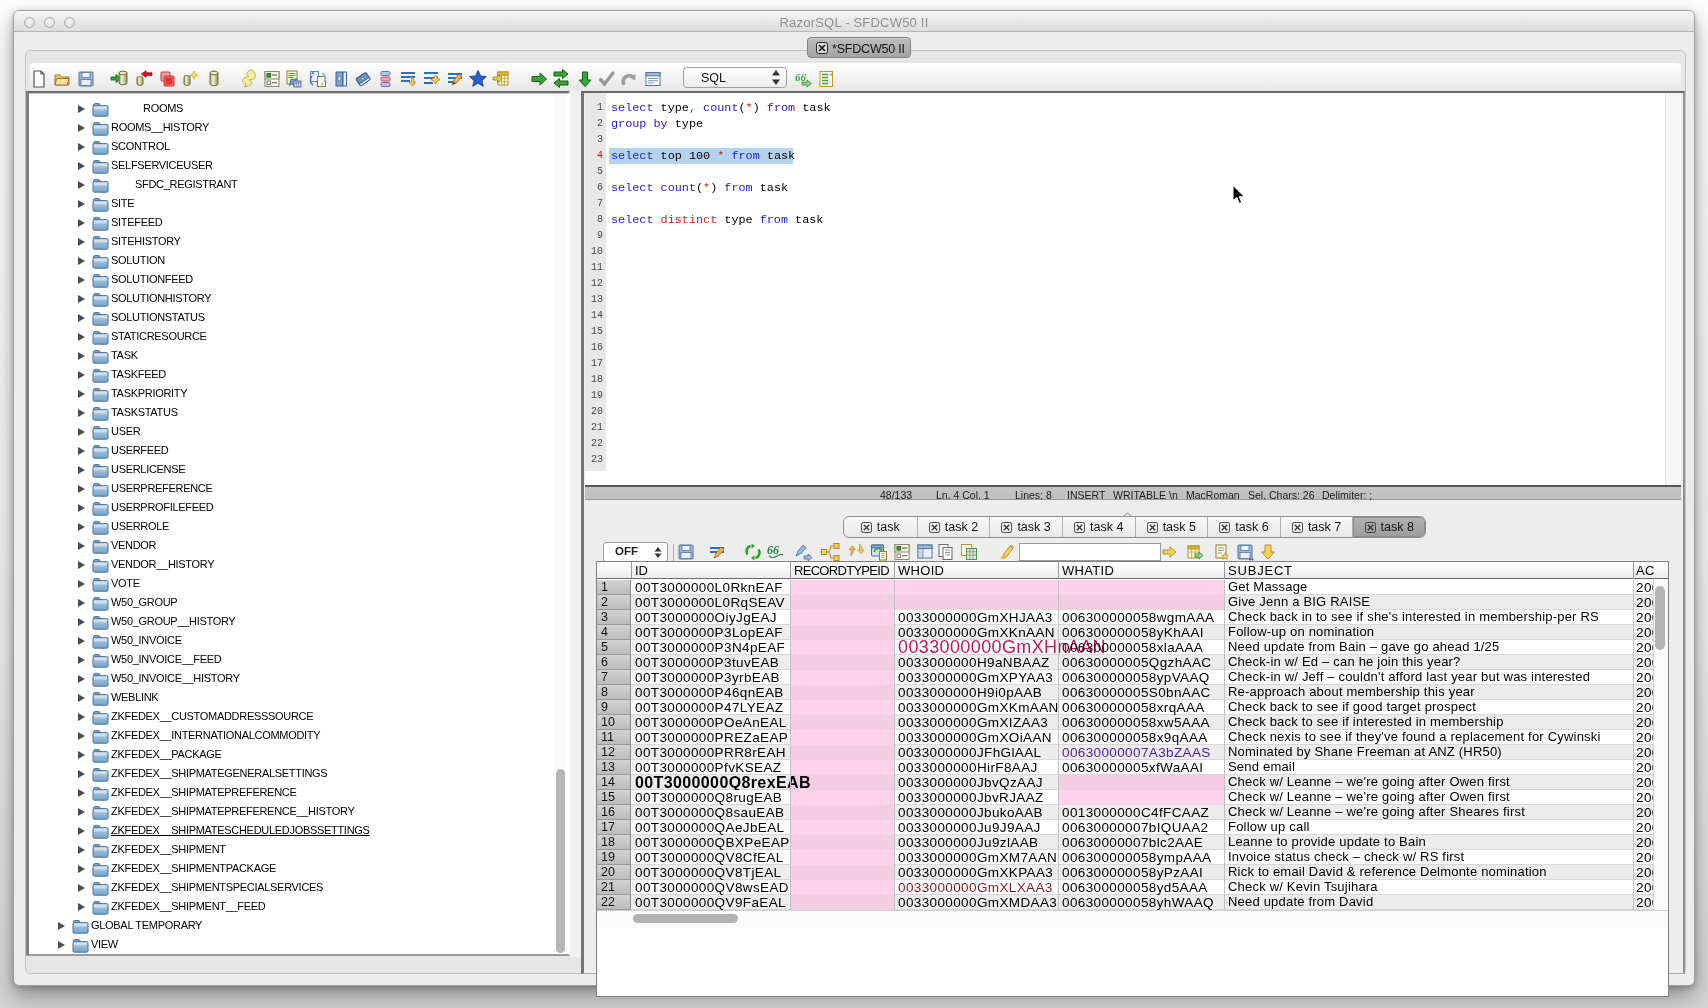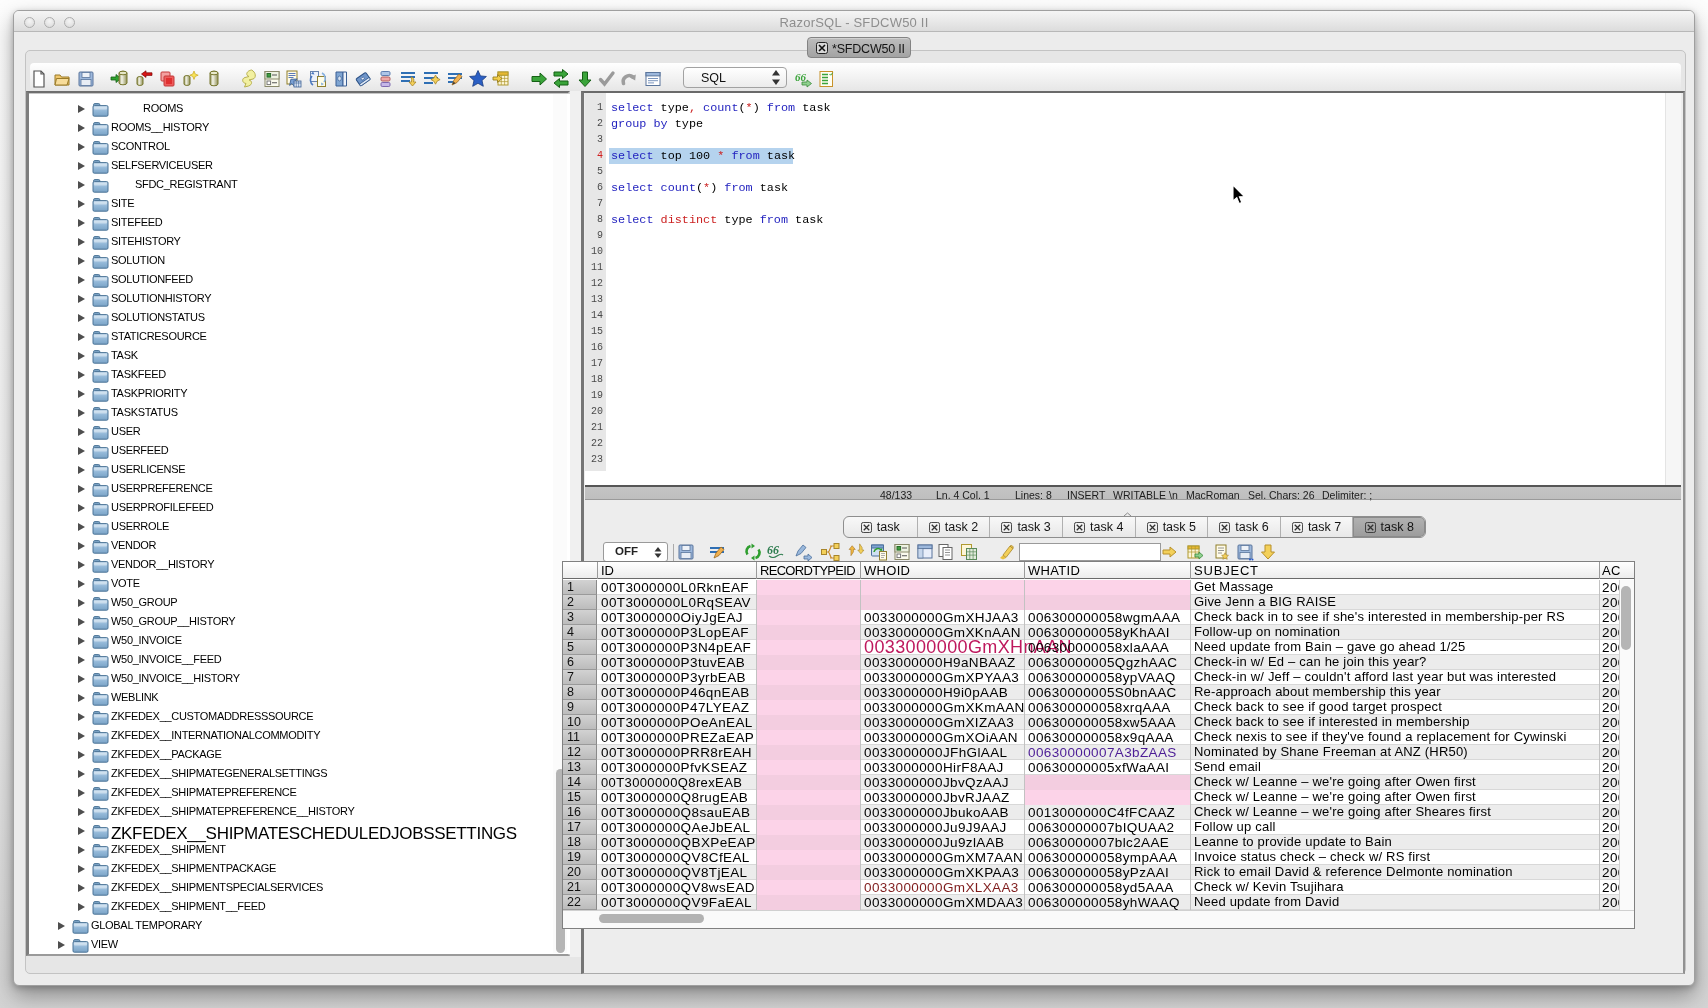--- a/index.html
+++ b/index.html
@@ -462,21 +462,21 @@
         <rect x="1" y="3.6" width="15" height="10.6" rx="1.3" fill="url(#folg)" stroke="#4a7396" stroke-width="1"></rect>
         <rect x="2" y="4.8" width="13" height="2.6" rx="0.8" fill="rgba(255,255,255,0.38)"></rect>
       </svg>
 <div class="abs" style="left:82px;top:711px;font-size:11px;letter-spacing:-0.3px;color:#000;white-space:nowrap;">ZKFEDEX__SHIPMATEPREFERENCE__HISTORY</div>
 <div class="abs" style="left:49px;top:733px;width:0;height:0;border-left:7.5px solid #4e4e4e;border-top:4.5px solid transparent;border-bottom:4.5px solid transparent;"></div>
 <svg class="abs" style="left:63px;top:730px;" width="17" height="15" viewBox="0 0 17 15">
         <rect x="1.6" y="1.6" width="6.2" height="4.5" rx="1.2" fill="#7fa7c9" stroke="#4a7396" stroke-width="1"></rect>
         <rect x="1" y="3.6" width="15" height="10.6" rx="1.3" fill="url(#folg)" stroke="#4a7396" stroke-width="1"></rect>
         <rect x="2" y="4.8" width="13" height="2.6" rx="0.8" fill="rgba(255,255,255,0.38)"></rect>
       </svg>
-<div class="abs" style="left:82px;top:730px;font-size:17px;letter-spacing:-0.3px;color:#000;white-space:nowrap;">ZKFEDEX__SHIPMATESCHEDULEDJOBSSETTINGS</div>
+<div class="abs" style="left:82px;top:730px;font-size:11px;letter-spacing:-0.3px;color:#000;white-space:nowrap;text-decoration:underline;">ZKFEDEX__SHIPMATESCHEDULEDJOBSSETTINGS</div>
 <div class="abs" style="left:49px;top:752px;width:0;height:0;border-left:7.5px solid #4e4e4e;border-top:4.5px solid transparent;border-bottom:4.5px solid transparent;"></div>
 <svg class="abs" style="left:63px;top:749px;" width="17" height="15" viewBox="0 0 17 15">
         <rect x="1.6" y="1.6" width="6.2" height="4.5" rx="1.2" fill="#7fa7c9" stroke="#4a7396" stroke-width="1"></rect>
         <rect x="1" y="3.6" width="15" height="10.6" rx="1.3" fill="url(#folg)" stroke="#4a7396" stroke-width="1"></rect>
         <rect x="2" y="4.8" width="13" height="2.6" rx="0.8" fill="rgba(255,255,255,0.38)"></rect>
       </svg>
 <div class="abs" style="left:82px;top:749px;font-size:11px;letter-spacing:-0.3px;color:#000;white-space:nowrap;">ZKFEDEX__SHIPMENT</div>
 <div class="abs" style="left:49px;top:771px;width:0;height:0;border-left:7.5px solid #4e4e4e;border-top:4.5px solid transparent;border-bottom:4.5px solid transparent;"></div>
 <svg class="abs" style="left:63px;top:768px;" width="17" height="15" viewBox="0 0 17 15">
         <rect x="1.6" y="1.6" width="6.2" height="4.5" rx="1.2" fill="#7fa7c9" stroke="#4a7396" stroke-width="1"></rect>
@@ -716,21 +716,21 @@
       <rect x="6" y="3.5" width="8" height="5" fill="#eef2f8" stroke="#5a759c" stroke-width="0.8"></rect>
       <rect x="5" y="10.5" width="10" height="6" fill="#e8edf5" stroke="#5a759c" stroke-width="0.8"></rect>
       <circle cx="15" cy="17.5" r="1" fill="#2255cc"></circle>
       <circle cx="17.5" cy="17.5" r="1" fill="#2255cc"></circle>
     </svg>
 <svg class="abs" style="left:1244px;top:531px;" width="20" height="20" viewBox="0 0 20 20">
       <path d="M7 3 h6 v7 h3.5 l-6.5 7 -6.5 -7 H7Z" fill="#f3d05a" stroke="#b8902a" stroke-width="1"></path>
     </svg>
 <div class="abs" style="left:659px;top:533px;width:1px;height:17px;background:#aaaaaa;"></div>
 <div class="abs" style="left:1005px;top:532px;width:142px;height:18px;background:#fff;border:1px solid #9a9a9a;"></div>
-<div class="abs" style="left:548px;top:550px;width:1073px;height:368px;border:1px solid #808080;background:#fff;overflow:hidden;">
+<div class="abs" style="left:582px;top:550px;width:1073px;height:436px;border:1px solid #808080;background:#fff;overflow:hidden;">
 <div class="abs" style="left:0;top:0;width:100%;height:17px;background:linear-gradient(#ffffff,#ececec);border-bottom:1.5px solid #6a6a6a;"></div>
 <div class="abs" style="left:38px;top:1px;font-size:13px;letter-spacing:0px;color:#000;">ID</div>
 <div class="abs" style="left:197px;top:1px;font-size:13px;letter-spacing:-0.7px;color:#000;">RECORDTYPEID</div>
 <div class="abs" style="left:301px;top:1px;font-size:13px;letter-spacing:0.3px;color:#000;">WHOID</div>
 <div class="abs" style="left:465px;top:1px;font-size:13px;letter-spacing:0.3px;color:#000;">WHATID</div>
 <div class="abs" style="left:631px;top:1px;font-size:13px;letter-spacing:0.8px;color:#000;">SUBJECT</div>
 <div class="abs" style="left:1039px;top:1px;font-size:13px;letter-spacing:0.3px;color:#000;">AC</div>
 <div class="abs" style="left:34px;top:0;width:1px;height:17px;background:#9a9a9a;"></div>
 <div class="abs" style="left:193px;top:0;width:1px;height:17px;background:#9a9a9a;"></div>
 <div class="abs" style="left:297px;top:0;width:1px;height:17px;background:#9a9a9a;"></div>
@@ -838,21 +838,21 @@
 <div class="abs" style="left:194px;top:198px;width:103px;height:15px;background:#fcd3e8;"></div>
 <div class="abs" style="left:38px;top:198px;font-size:13.5px;letter-spacing:0.38px;line-height:15px;color:#000;white-space:nowrap;">00T3000000PfvKSEAZ</div>
 <div class="abs" style="left:301px;top:198px;font-size:13.5px;letter-spacing:0.38px;line-height:15px;color:#000;white-space:nowrap;">0033000000HirF8AAJ</div>
 <div class="abs" style="left:465px;top:198px;font-size:13.5px;letter-spacing:0.38px;line-height:15px;color:#000;white-space:nowrap;">00630000005xfWaAAI</div>
 <div class="abs" style="left:631px;top:198px;font-size:13px;letter-spacing:0.2px;line-height:14px;color:#000;white-space:nowrap;">Send email</div>
 <div class="abs" style="left:1039px;top:198px;font-size:13.5px;letter-spacing:0.38px;line-height:15px;color:#000;">200</div>
 <div class="abs" style="left:0;top:213px;width:100%;height:15px;background:#ececec;border-bottom:1px solid #d8d8d8;"></div>
 <div class="abs" style="left:0;top:213px;width:34px;height:15px;background:linear-gradient(#d2d2d2,#bcbcbc);border-right:1px solid #8a8a8a;border-bottom:1px solid #9a9a9a;font-size:12.5px;color:#111;padding-left:4px;line-height:15px;">14</div>
 <div class="abs" style="left:194px;top:213px;width:103px;height:15px;background:#f3cde0;"></div>
 <div class="abs" style="left:462px;top:213px;width:165px;height:15px;background:#f3cde0;"></div>
-<div class="abs" style="left:38px;top:213px;font-size:13px;letter-spacing:0.38px;line-height:15px;color:#000;white-space:nowrap;">00T3000000Q8rexEAB</div>
+<div class="abs" style="left:38px;top:213px;font-size:16px;letter-spacing:0.38px;line-height:15px;color:#000;white-space:nowrap;font-weight:bold;">00T3000000Q8rexEAB</div>
 <div class="abs" style="left:301px;top:213px;font-size:13.5px;letter-spacing:0.38px;line-height:15px;color:#000;white-space:nowrap;">0033000000JbvQzAAJ</div>
 <div class="abs" style="left:631px;top:213px;font-size:13px;letter-spacing:0.2px;line-height:14px;color:#000;white-space:nowrap;">Check w/ Leanne – we're going after Owen first</div>
 <div class="abs" style="left:1039px;top:213px;font-size:13.5px;letter-spacing:0.38px;line-height:15px;color:#000;">200</div>
 <div class="abs" style="left:0;top:228px;width:100%;height:15px;background:#fff;border-bottom:1px solid #d8d8d8;"></div>
 <div class="abs" style="left:0;top:228px;width:34px;height:15px;background:linear-gradient(#d2d2d2,#bcbcbc);border-right:1px solid #8a8a8a;border-bottom:1px solid #9a9a9a;font-size:12.5px;color:#111;padding-left:4px;line-height:15px;">15</div>
 <div class="abs" style="left:194px;top:228px;width:103px;height:15px;background:#fcd3e8;"></div>
 <div class="abs" style="left:462px;top:228px;width:165px;height:15px;background:#fcd3e8;"></div>
 <div class="abs" style="left:38px;top:228px;font-size:13.5px;letter-spacing:0.38px;line-height:15px;color:#000;white-space:nowrap;">00T3000000Q8rugEAB</div>
 <div class="abs" style="left:301px;top:228px;font-size:13.5px;letter-spacing:0.38px;line-height:15px;color:#000;white-space:nowrap;">0033000000JbvRJAAZ</div>
 <div class="abs" style="left:631px;top:228px;font-size:13px;letter-spacing:0.2px;line-height:14px;color:#000;white-space:nowrap;">Check w/ Leanne – we're going after Owen first</div>

